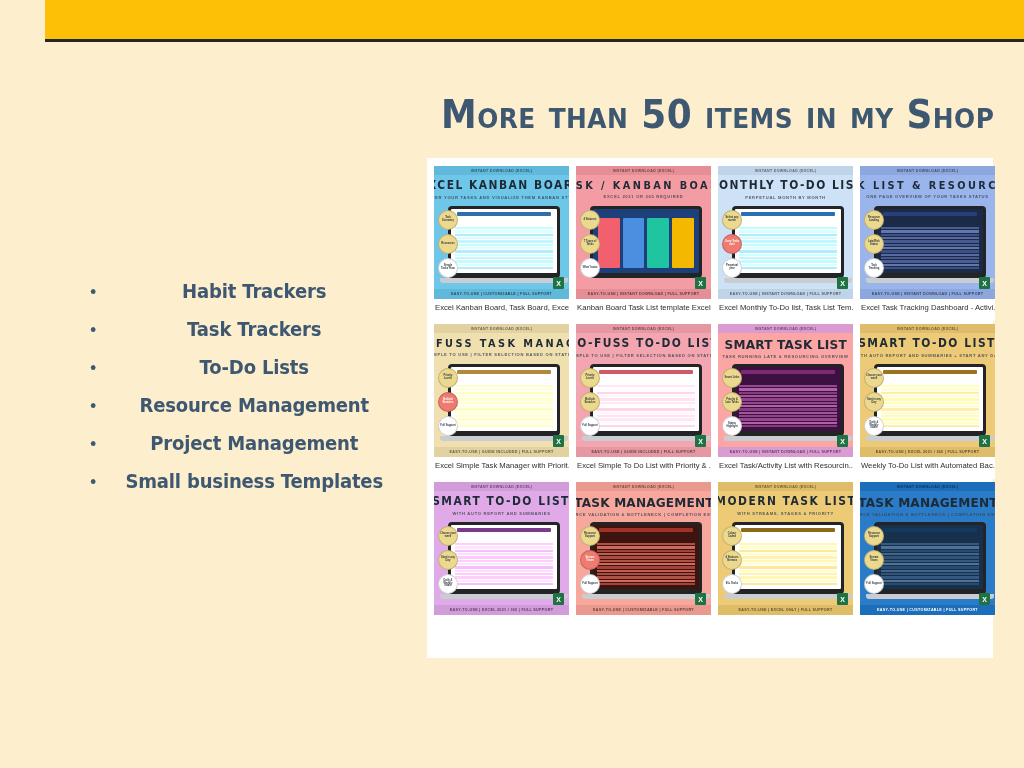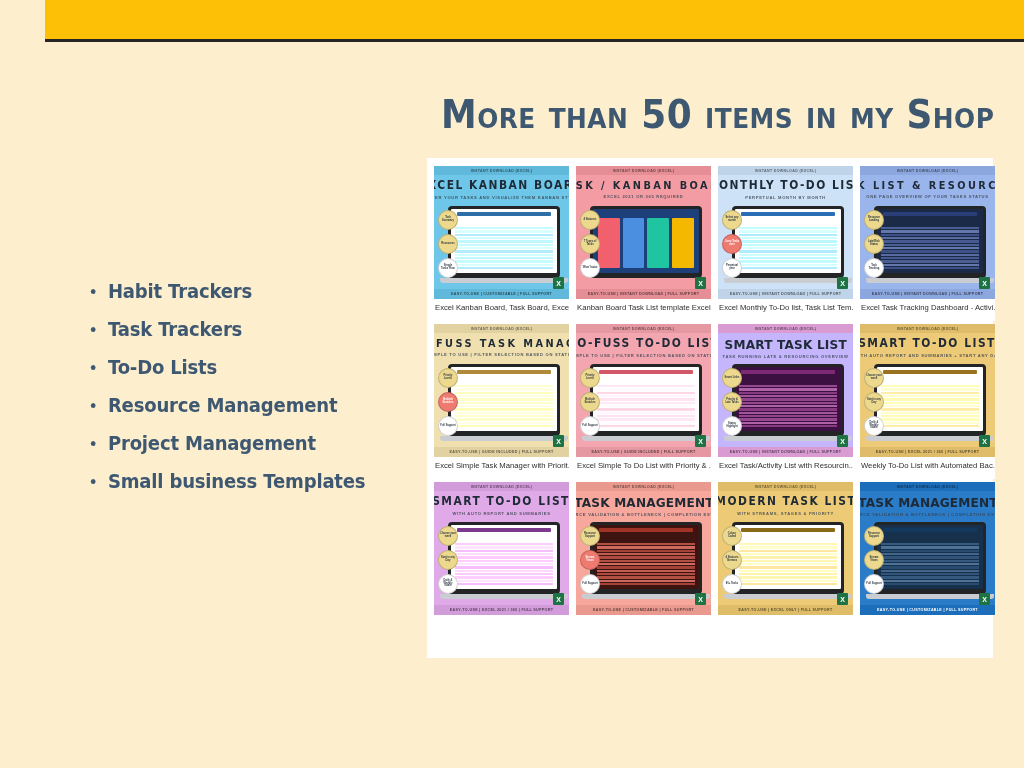--- a/index.html
+++ b/index.html
@@ -33,20 +33,21 @@
     transform: scaleX(0.92);
     transform-origin: center;
     white-space: nowrap;
   }
 
   
   .bullets {
     position: absolute;
     top: 280px; left: 42px; width: 330px;
     list-style: none;
+    text-align: center;
   }
   .bullets li {
     position: relative;
     padding-left: 22px;
     margin-bottom: 16px;
     font-family: "DejaVu Sans", sans-serif;
     font-weight: bold;
     font-size: 19px;
     color: #3f5872;
     letter-spacing: -0.2px;
@@ -454,21 +455,21 @@
               <div class="badge b2">Multiple Statuses</div>
               <div class="badge b3">Full Support</div>
             </div>
             <div class="xl"></div>
             <div class="ribbon-bot" style="background:#e698a2">EASY-TO-USE | GUIDE INCLUDED | FULL SUPPORT</div>
           </div>
           <div class="caption">Excel Simple To Do List with Priority &amp; ...</div>
           <div class="caption2">&nbsp;</div>
         </div>
         <div class="card">
-          <div class="thumb" style="background:#c4b5fd">
+          <div class="thumb" style="background:#fca5a5">
             <div class="ribbon-top" style="background:#d99bd2">INSTANT DOWNLOAD (EXCEL)</div>
             <div class="t-title ">SMART TASK LIST</div>
             <div class="t-sub">TASK RUNNING LATE &amp; RESOURCING OVERVIEW</div>
             <div class="mock">
               <div class="bezel">
                 <div class="screen">
                   <div class="scr" style="background:#3c1040">
                     <div class="hdrbar" style="background:#7d2a74"></div>
                     <div class="tblrows">
                       <i style="background:#a5529c"></i>

